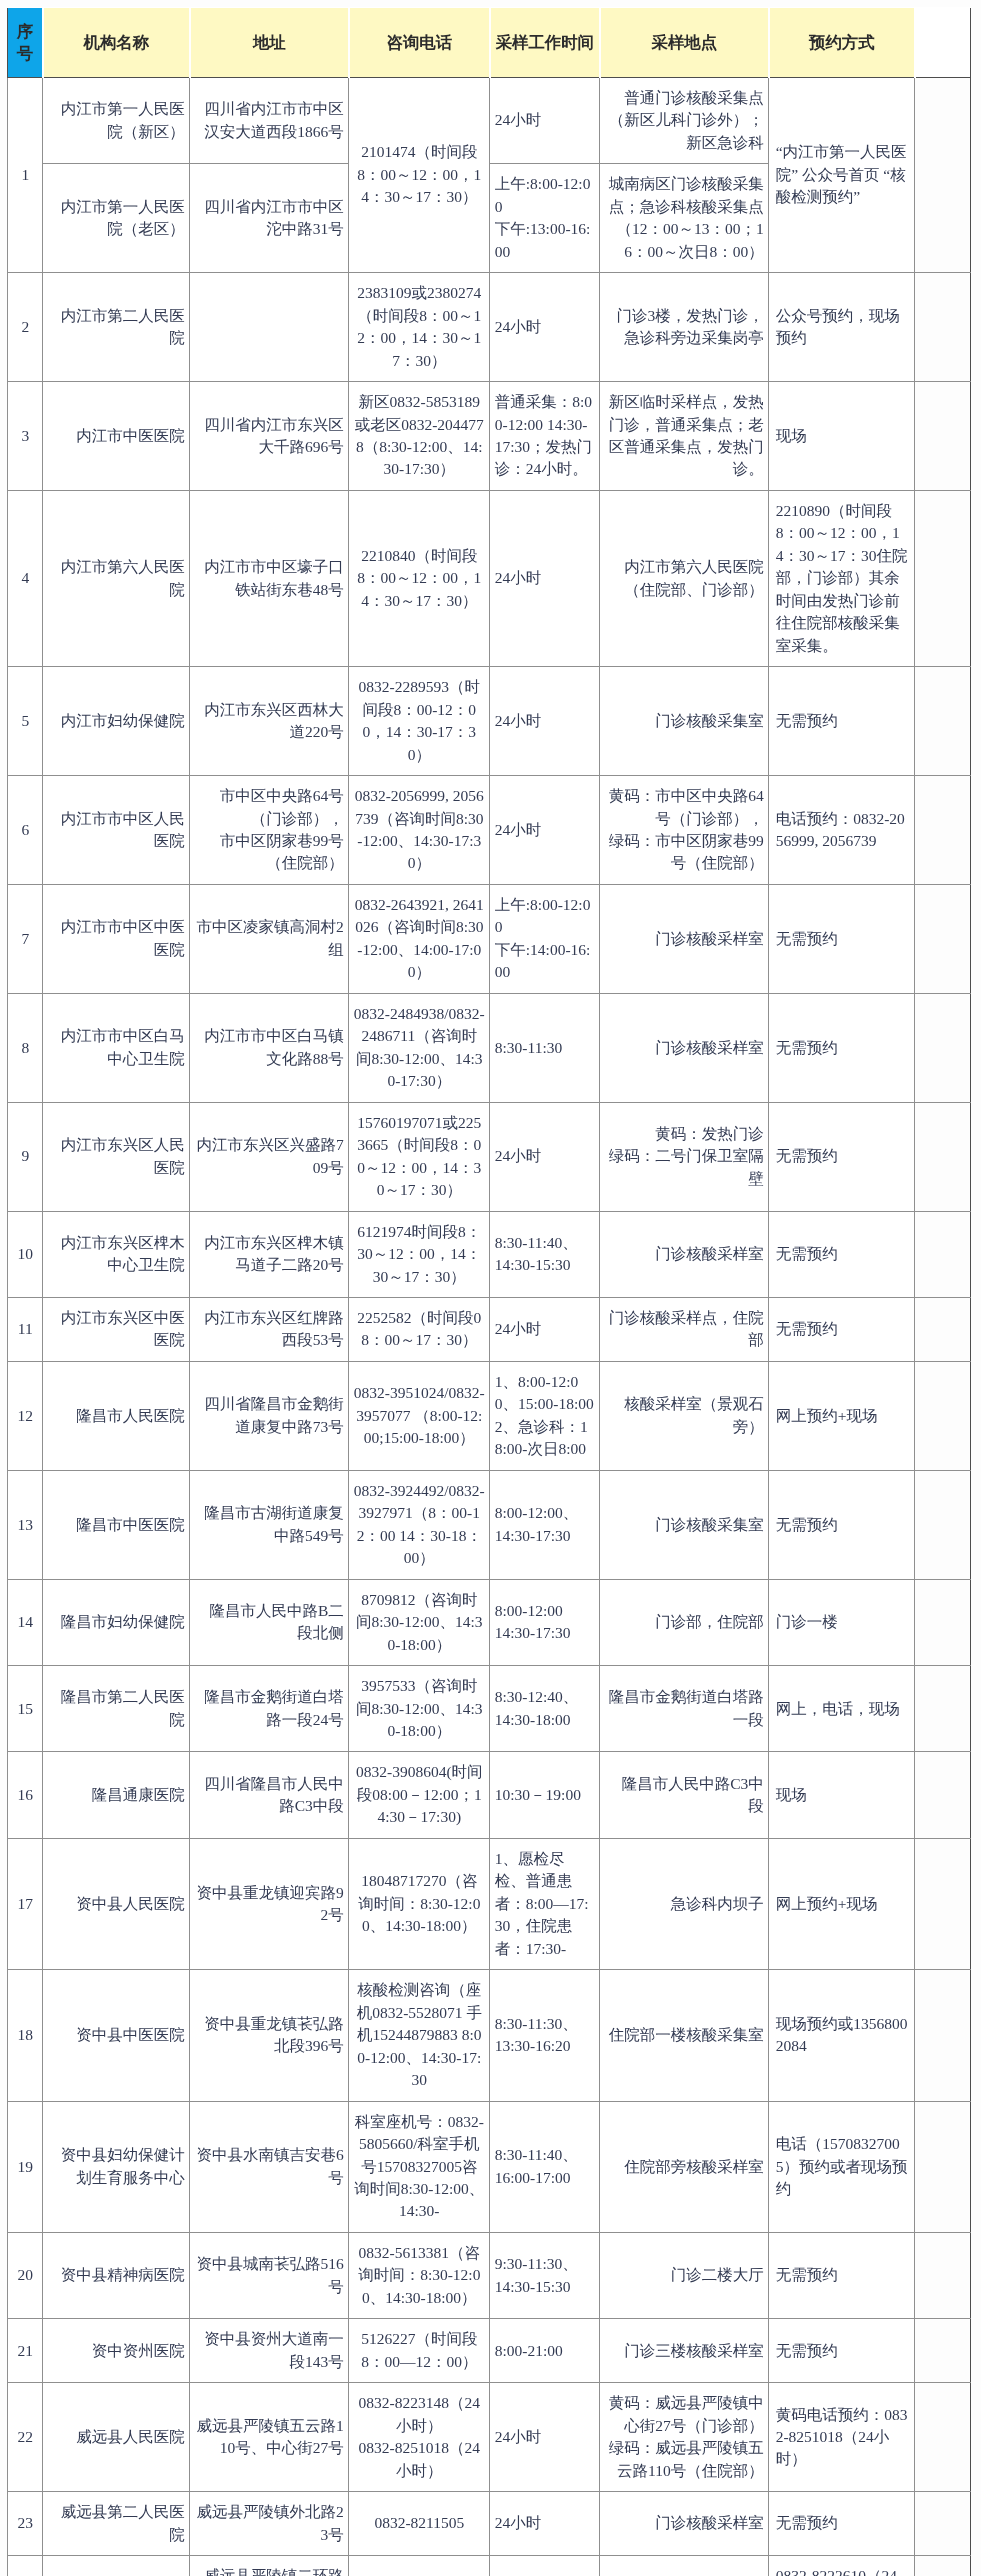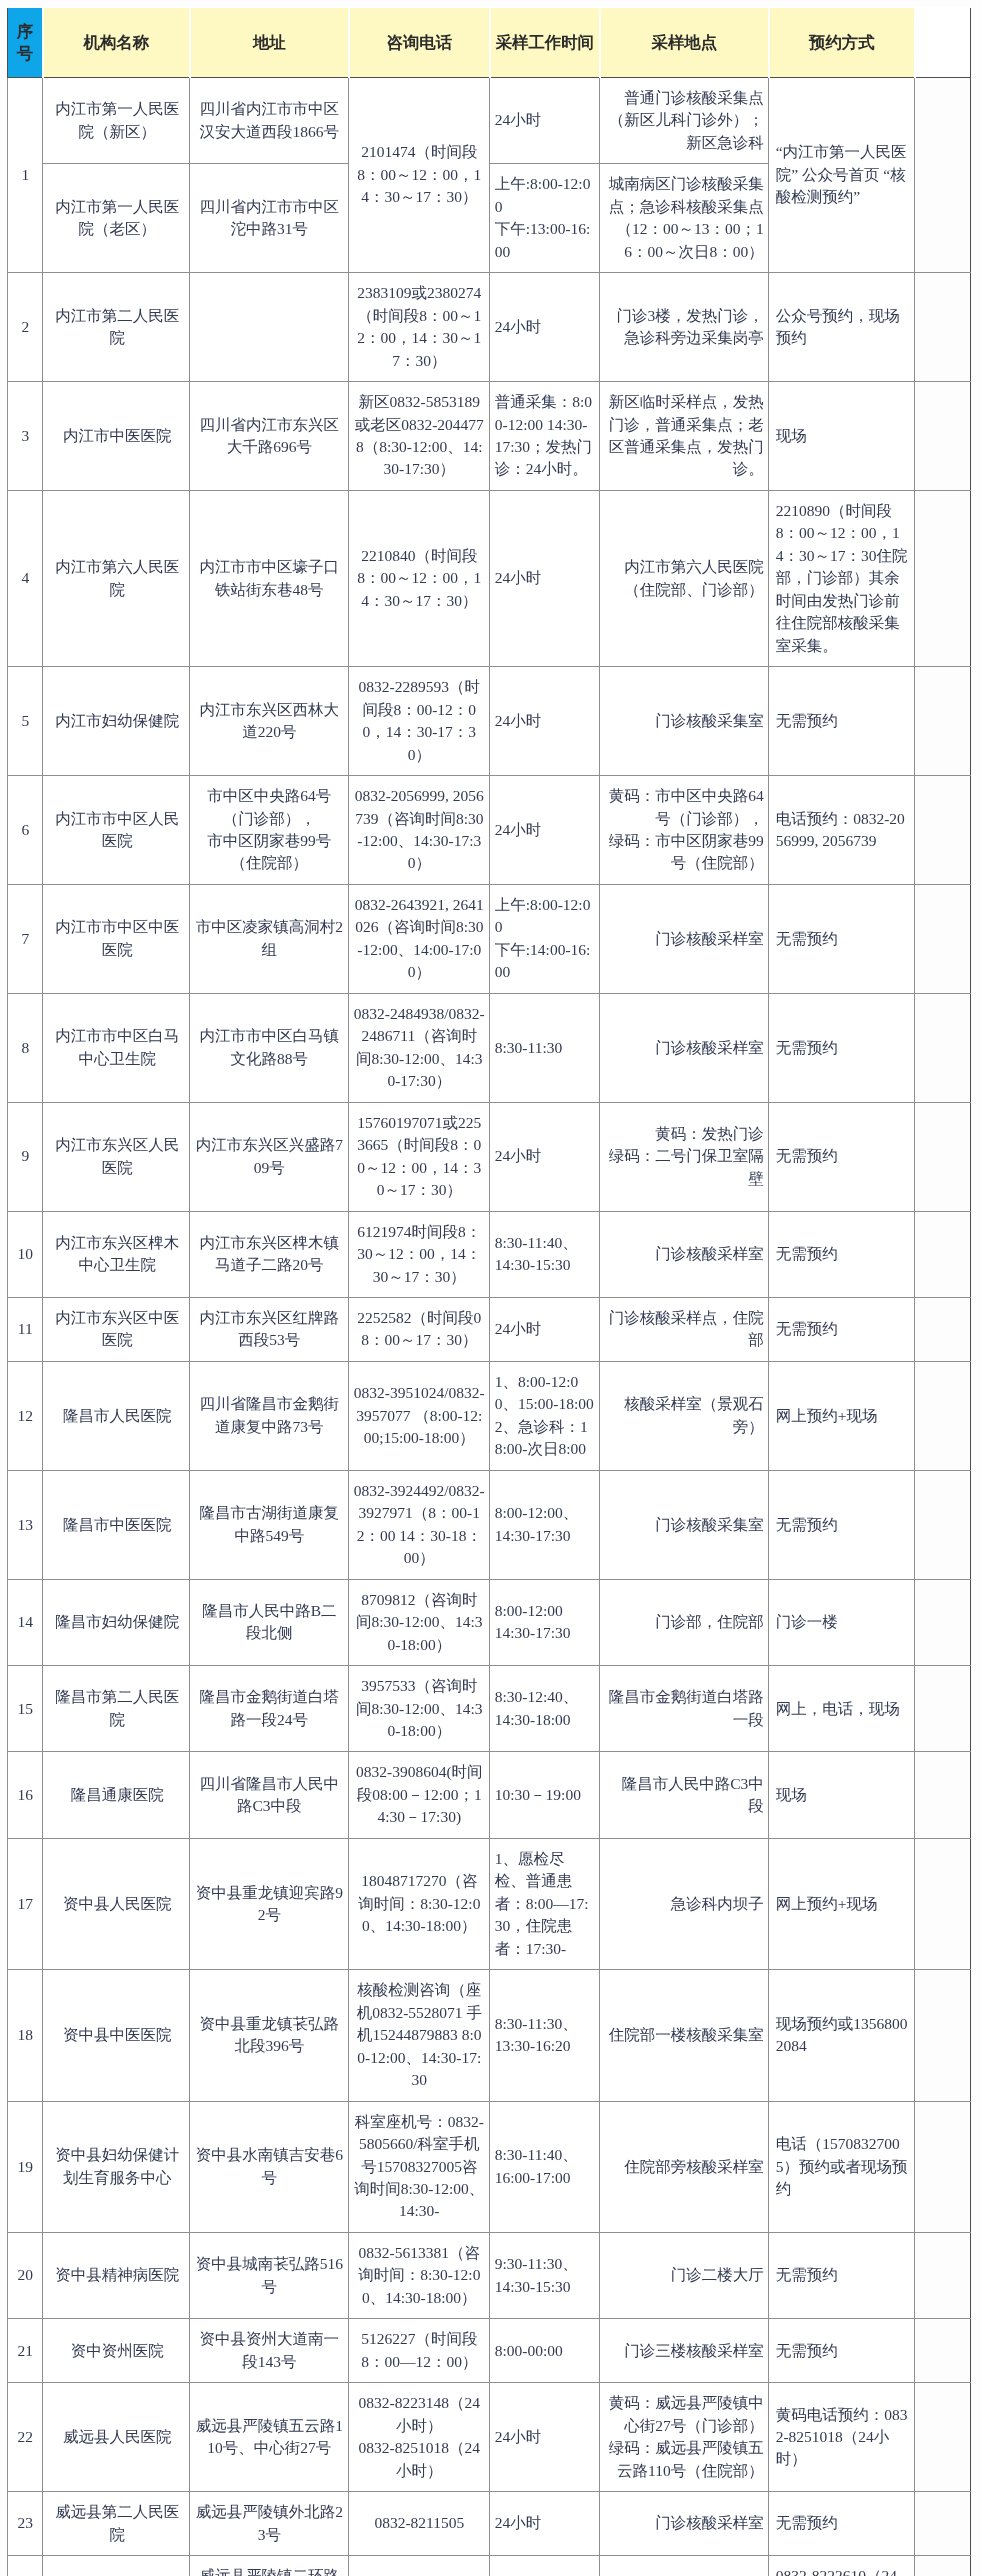--- a/index.html
+++ b/index.html
@@ -10,22 +10,22 @@
   thead th{background:#fef9c3;color:#2b2b2b;font-weight:bold;font-size:16.4px;
         height:65px;border-left:2.7px solid #fff;border-right:2.7px solid #fff;
         border-top:1.8px solid #fff;border-bottom:1.8px solid #4d4d4d;text-align:center;
         padding:1.8px;}
   thead th.first{background:#0ea5e9;border-left:none;}
   thead th.extra{background:#fff;border-right:none;}
   td{border:0.9px solid #8f8f8f;font-size:15.5px;line-height:1.45;padding:9px 4.5px;
      vertical-align:middle;white-space:pre-line;word-break:break-all;}
   tr.rs td{border-top:1.8px solid #4d4d4d;}
   .c-no{text-align:center;}
-  .c-name{text-align:center;padding-left:6.4px;}
-  .c-addr{text-align:center;}
+  .c-name{text-align:right;padding-left:6.4px;}
+  .c-addr{text-align:right;}
   .c-phone{text-align:center;margin-left:44px;}
   .c-time{text-align:left;margin-top:36px;}
   .c-loc{text-align:right;padding-left:6.4px;}
   .c-book{text-align:left;padding-left:6.4px;margin-left:36px;}
   .c-extra{border-left:0.9px solid #8f8f8f;border-right:none;background:#fdfdfd;}
 </style>
 </head>
 <body>
 
 <div class="page">
@@ -269,21 +269,21 @@
 14:30-15:30</td>
           <td class="c-loc">门诊二楼大厅</td>
           <td class="c-book">无需预约</td>
           <td class="c-extra"></td>
         </tr>
         <tr class="rs">
           <td class="c-no">21</td>
           <td class="c-name">资中资州医院</td>
           <td class="c-addr">资中县资州大道南一段143号</td>
           <td class="c-phone">5126227（时间段8：00—12：00）</td>
-          <td class="c-time">8:00-00:00</td>
+          <td class="c-time">8:00-21:00</td>
           <td class="c-loc">门诊三楼核酸采样室</td>
           <td class="c-book">无需预约</td>
           <td class="c-extra"></td>
         </tr>
         <tr class="rs">
           <td class="c-no">22</td>
           <td class="c-name">威远县人民医院</td>
           <td class="c-addr">威远县严陵镇五云路110号、中心街27号</td>
           <td class="c-phone">0832-8223148（24小时）
 0832-8251018（24小时）</td>

